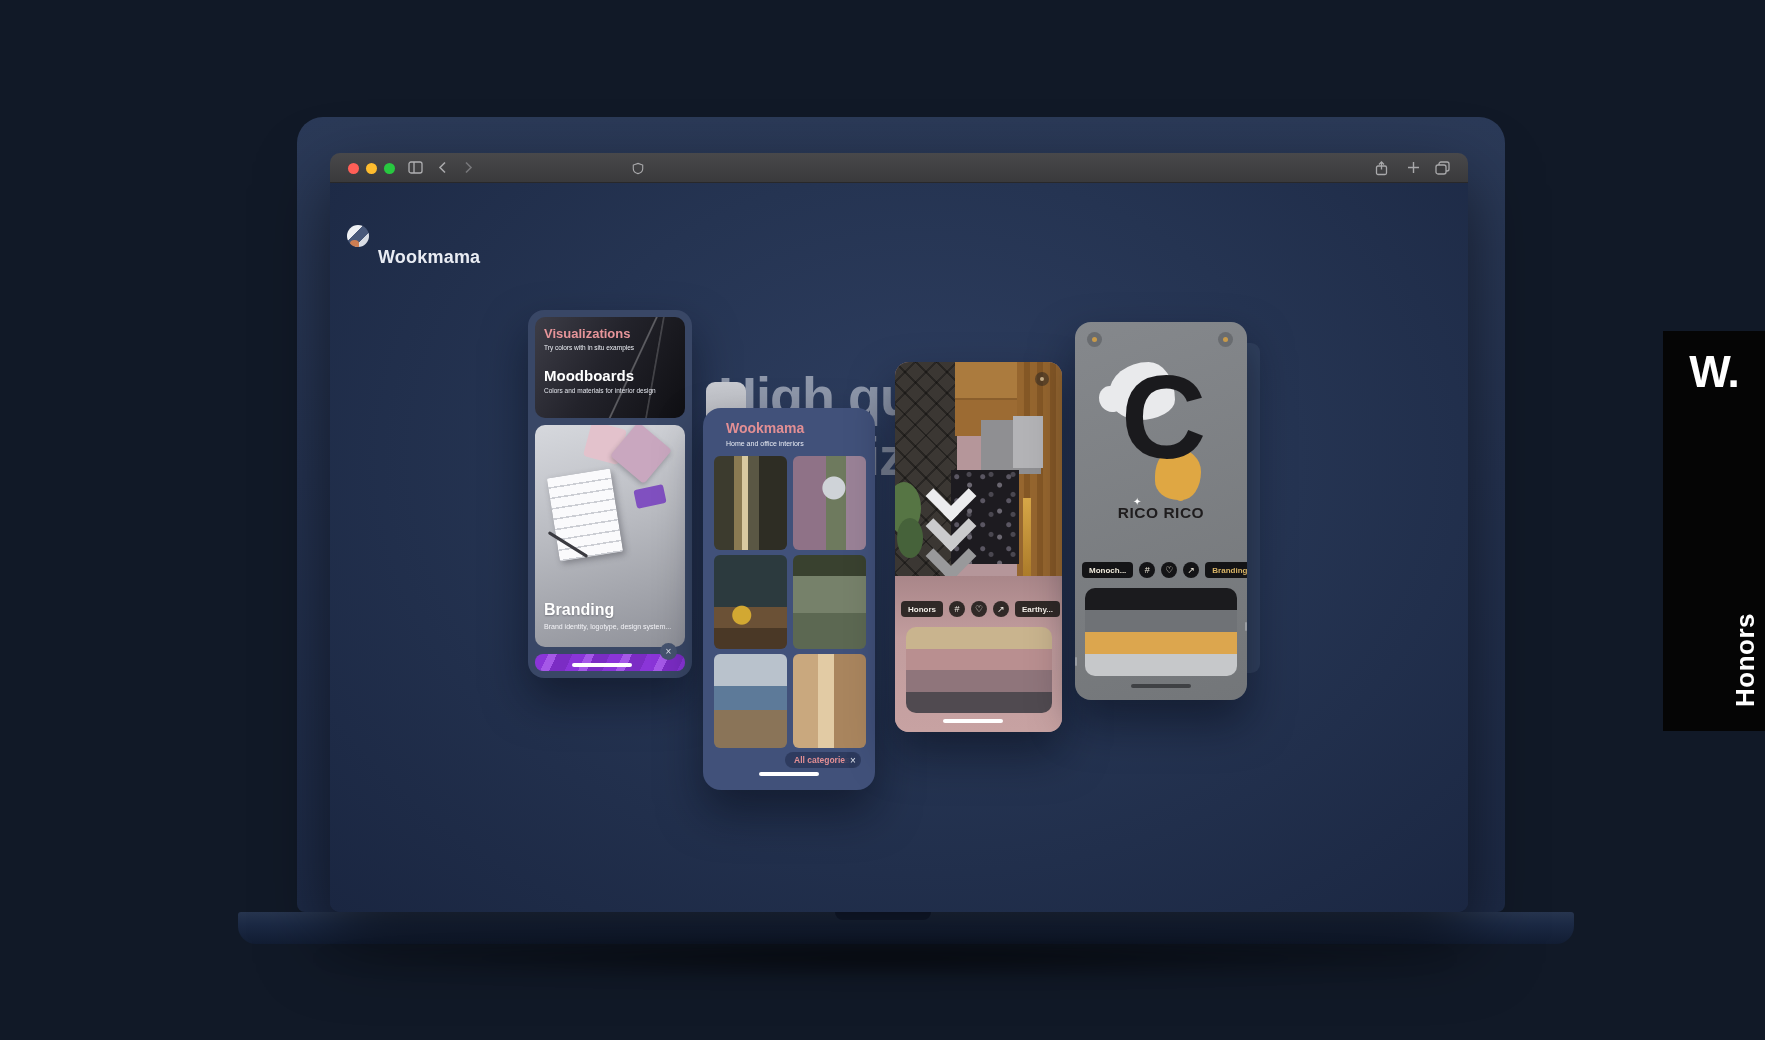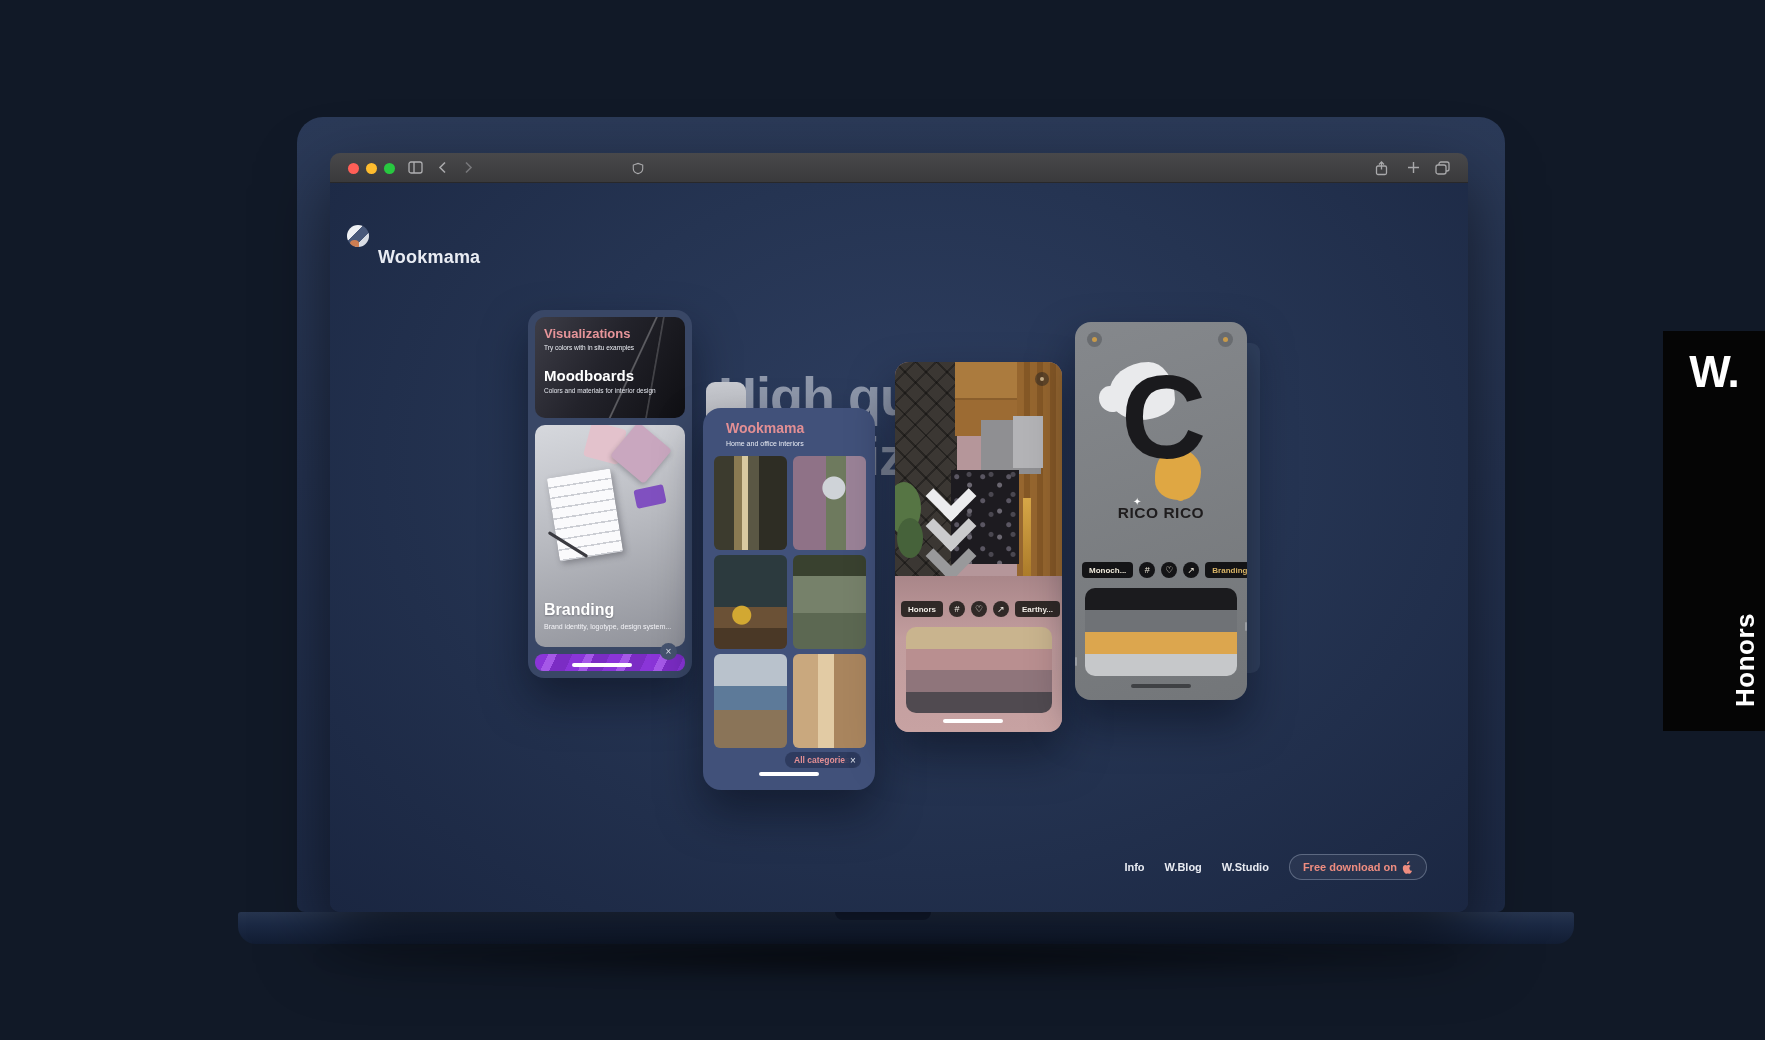--- a/index.html
+++ b/index.html
@@ -324,31 +324,20 @@
           <div class="pal-strip" style="background: rgb(27, 27, 30);"></div>
           <div class="pal-strip" style="background: rgb(111, 114, 118);"></div>
           <div class="pal-strip" style="background: rgb(220, 166, 78);"></div>
           <div class="pal-strip" style="background: rgb(198, 200, 202);"></div>
         </div>
         <div class="c4-homebar"></div>
         <div class="side-tick" style="left:0;top:335px;"></div>
         <div class="side-tick" style="right:0;top:300px;"></div>
       </div>
 
-      <div class="footer">
-        <span class="f-link">Info</span>
-        <span class="f-link">W.Blog</span>
-        <span class="f-link">W.Studio</span>
-        <span class="cta">
-          <span>Free download on</span>
-          <svg width="11" height="13" viewBox="0 0 14 16">
-            <path fill="#ef8d80" d="M9.6 0c.1.9-.3 1.8-.9 2.5-.6.7-1.6 1.2-2.5 1.1-.1-.9.4-1.8.9-2.4C7.7.5 8.8 0 9.6 0zM12.9 12.1c-.4.9-.9 1.8-1.5 2.6-.6.7-1.1 1.3-1.9 1.3-.8 0-1-.5-2.1-.5-1.1 0-1.4.5-2.1.5-.8 0-1.4-.7-2-1.4C2 13 1 10.7 1 8.6c0-2.4 1.6-3.7 3.1-3.7.8 0 1.5.5 2 .5.5 0 1.4-.6 2.3-.5.4 0 1.7.2 2.5 1.3-.1 0-1.5.9-1.5 2.6 0 2.1 1.8 2.9 1.5 3.3z"></path>
-          </svg>
-        </span>
-      </div>
 
     </div>
   </div>
 
   <div class="abs honors">
     <div class="w">W.</div>
     <div class="h">Honors</div>
   </div>
 
 </div>

